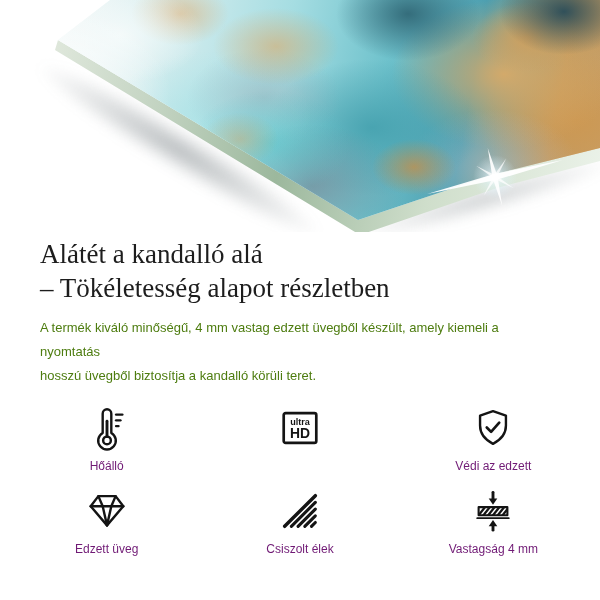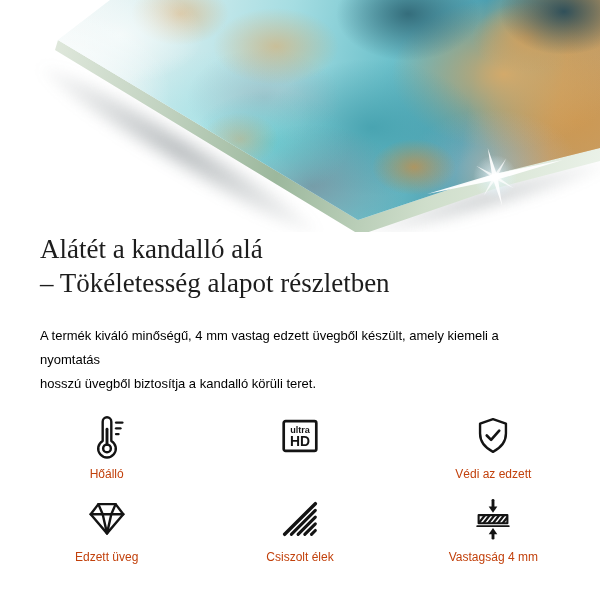--- a/index.html
+++ b/index.html
@@ -48,33 +48,33 @@
       radial-gradient(80px 50px   at 88% 16%, rgba(210,160,92,0.90),  rgba(210,160,92,0) 70%),
       radial-gradient(150px 100px at 84% 32%, rgba(216,170,104,0.95), rgba(216,170,104,0) 75%),
       radial-gradient(130px 90px  at 96% 52%, rgba(205,152,82,0.95),  rgba(205,152,82,0) 75%),
       linear-gradient(100deg,#ffffff 0%,#eef6f6 14%,#cdeaec 30%,#a5dde2 46%,#6fc2cc 62%,#4d9fb0 76%,#c09a60 90%,#c9a068 100%);
   }
   .sparkle { position:absolute; left:420px; top:130px; z-index:4; }
 
   
   .content { padding:0 40px; }
   .title {
-    font-family:"Liberation Serif","DejaVu Serif",serif;
+    margin-top:5px; font-family:"Liberation Serif","DejaVu Serif",serif;
     font-weight:400; font-size:27px; line-height:34px; color:#1d1d1d;
   }
-  .desc { margin-top:24px; font-size:13px; line-height:24px; color:#000000; }
+  .desc { margin-top:11px; font-size:13px; line-height:24px; color:#4d7c0f; }
 
   
   .features {
     display:grid; grid-template-columns:repeat(3,1fr);
     width:580px; margin:17px 0 0 10px; row-gap:14px;
   }
   .feature { display:flex; flex-direction:column; align-items:center; }
   .ficon { height:46px; display:flex; align-items:center; justify-content:center; }
-  .flabel { margin-top:8px; font-size:12px; line-height:15px; color:#c2410c; text-align:left; }
+  .flabel { margin-top:8px; font-size:12px; line-height:15px; color:#701a75; text-align:left; }
   .ico { stroke:#141414; fill:none; stroke-width:2.5; stroke-linecap:round; stroke-linejoin:round; }
   .ico text { stroke:none; fill:#141414; font-family:"Liberation Sans","DejaVu Sans",sans-serif; font-weight:700; }
 </style>
 </head>
 <body>
 
 <div class="page">
 
   <div class="hero">
     <div class="shadow shadow-a"></div>

